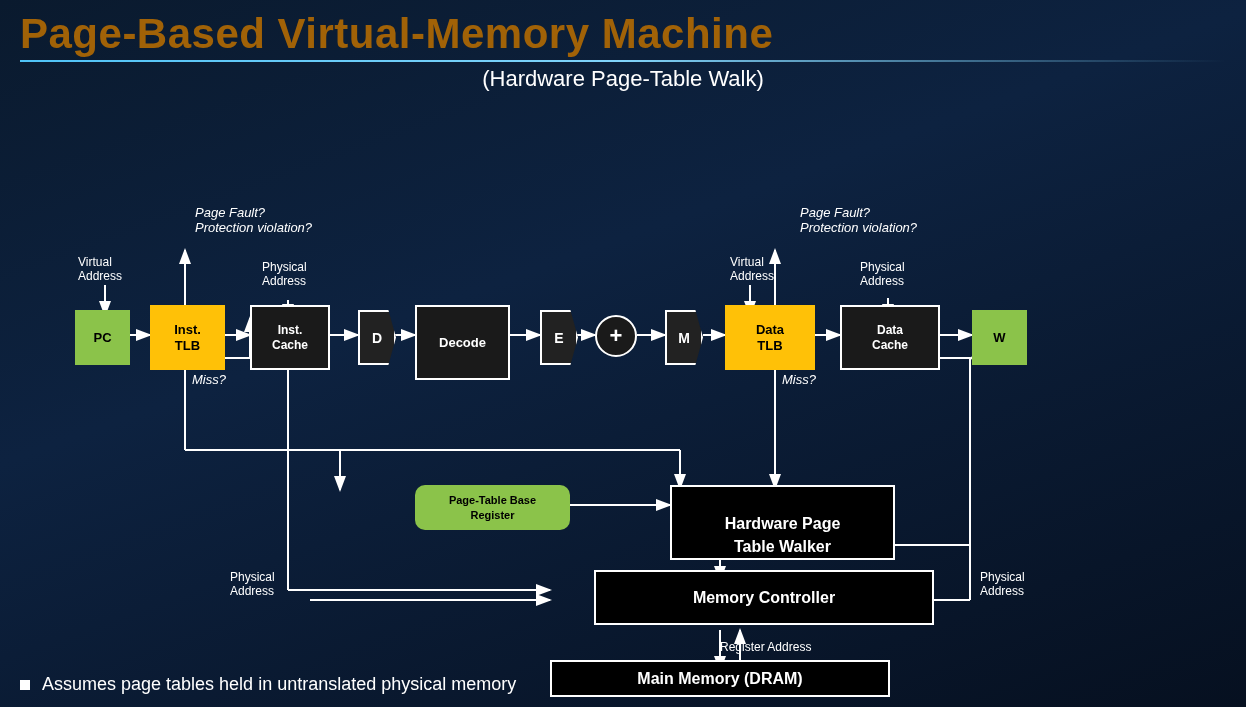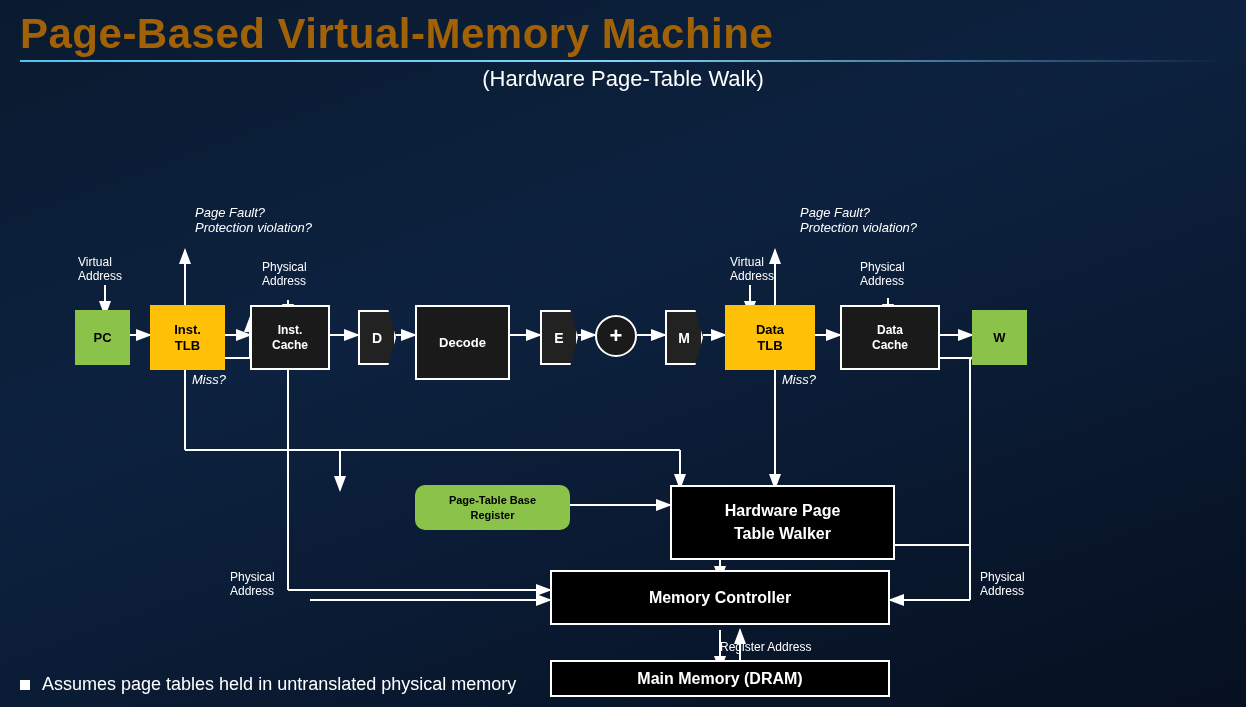--- a/index.html
+++ b/index.html
@@ -158,36 +158,37 @@
     }
 
     .hw-walker {
       position: absolute;
       background: black;
       border: 2px solid white;
       color: white;
       font-size: 16px;
       font-weight: bold;
       display: flex;
-      align-items: center;
+      align-items: flex-end;
       justify-content: center;
       text-align: center;
     }
 
     .mem-controller {
       position: absolute;
       background: black;
       border: 2px solid white;
       color: white;
       font-size: 16px;
       font-weight: bold;
       display: flex;
       align-items: center;
       justify-content: center;
       text-align: center;
+      margin-left: 44px;
     }
 
     .main-memory {
       position: absolute;
       background: black;
       border: 2px solid white;
       color: white;
       font-size: 16px;
       font-weight: bold;
       display: flex;

